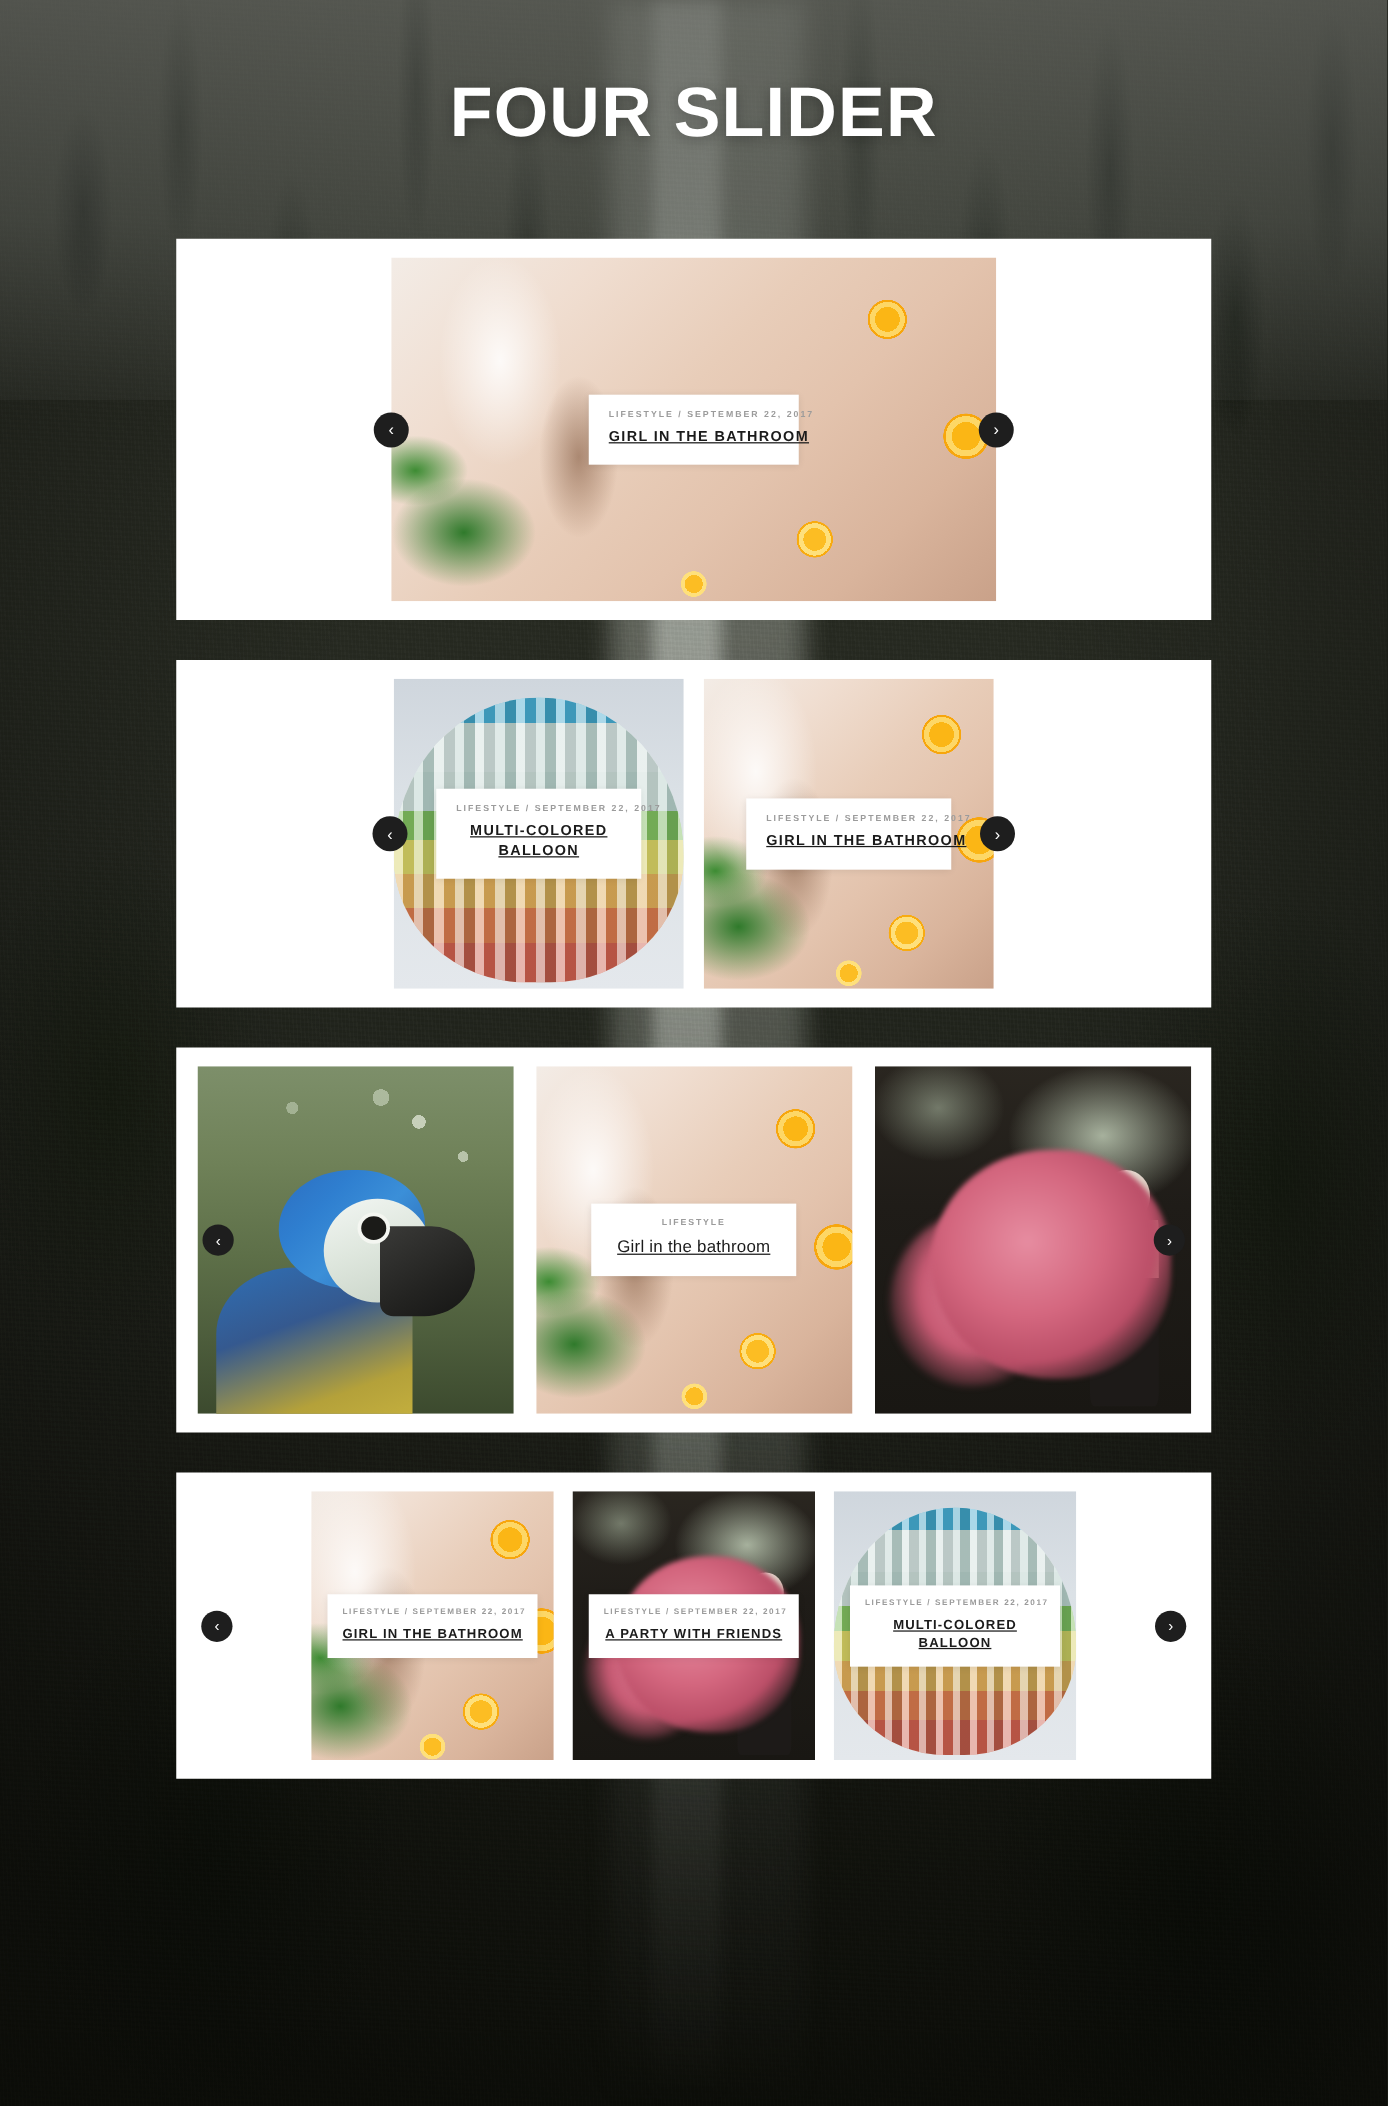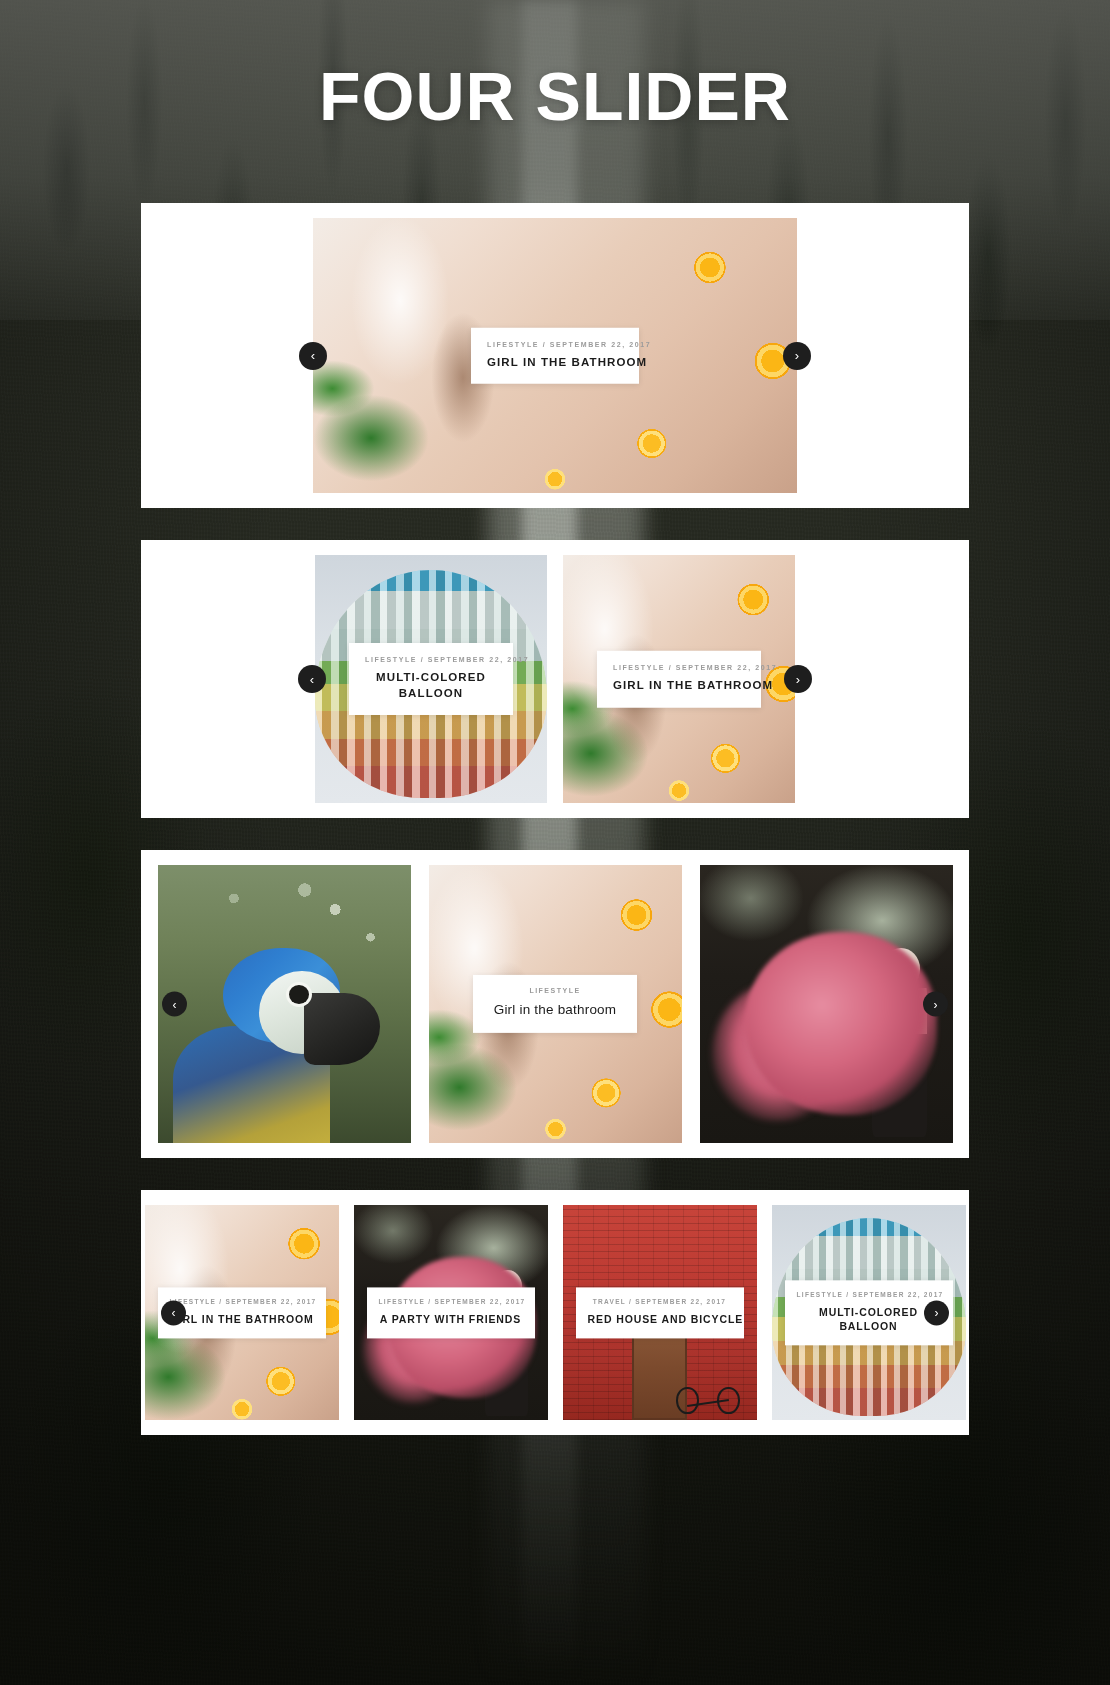--- a/index.html
+++ b/index.html
@@ -65,21 +65,21 @@
   .hero-scrim {
     position: absolute; left: 0; top: 0; width: 100%; height: 320px;
     background: linear-gradient(180deg, rgba(110,112,106,.62) 0%, rgba(95,98,92,.50) 55%, rgba(70,73,68,.18) 100%);
   }
 
   
   .page { position: relative; z-index: 2; }
   .hero { padding-top: 62px; text-align: center; }
   .hero-title {
     color: #fff;
-    font-size: 68px;
+    font-size: 56px;
     font-weight: 700;
     letter-spacing: 1px;
     line-height: 1;
     text-shadow: 0 2px 10px rgba(0,0,0,.25);
   }
   .hero-sub {
     margin-top: 34px;
     color: #fff;
     font-size: 41px;
     font-weight: 400;
@@ -274,20 +274,21 @@
     white-space: nowrap;
   }
   .cap .ttl {
     margin-top: 7px;
     font-size: 11.5px;
     font-weight: 700;
     letter-spacing: 1.1px;
     color: #1b1b1b;
     line-height: 1.35;
     white-space: nowrap;
+    text-decoration: underline;
   }
   .cap.wrap .ttl { white-space: normal; }
 
   
   .cap-1 { left: 50%; top: 50%; transform: translate(-50%,-50%); width: 168px; }
 
   
   .cap-2a { left: 50%; top: 50%; transform: translate(-50%,-50%); width: 164px; }
   .cap-2b { left: 50%; top: 50%; transform: translate(-50%,-50%); width: 164px; }
 
@@ -443,34 +444,20 @@
           <div class="figure"></div>
           <div class="head2"></div>
           <div class="cloud"></div>
         </div>
         <div class="cap cap-4">
           <div class="meta">LIFESTYLE / SEPTEMBER 22, 2017</div>
           <div class="ttl">A PARTY WITH FRIENDS</div>
         </div>
       </div>
 
-      <div class="slide">
-        <div class="ph ph-brick">
-          <div class="door"></div>
-          <div class="bike">
-            <i class="w1"></i>
-            <i class="w2"></i>
-            <b></b>
-          </div>
-        </div>
-        <div class="cap cap-4">
-          <div class="meta">TRAVEL / SEPTEMBER 22, 2017</div>
-          <div class="ttl">RED HOUSE AND BICYCLE</div>
-        </div>
-      </div>
 
       <div class="slide">
         <div class="ph ph-balloon">
           <div class="canopy"></div>
         </div>
         <div class="cap cap-4 wrap">
           <div class="meta">LIFESTYLE / SEPTEMBER 22, 2017</div>
           <div class="ttl">MULTI-COLORED BALLOON</div>
         </div>
       </div>

